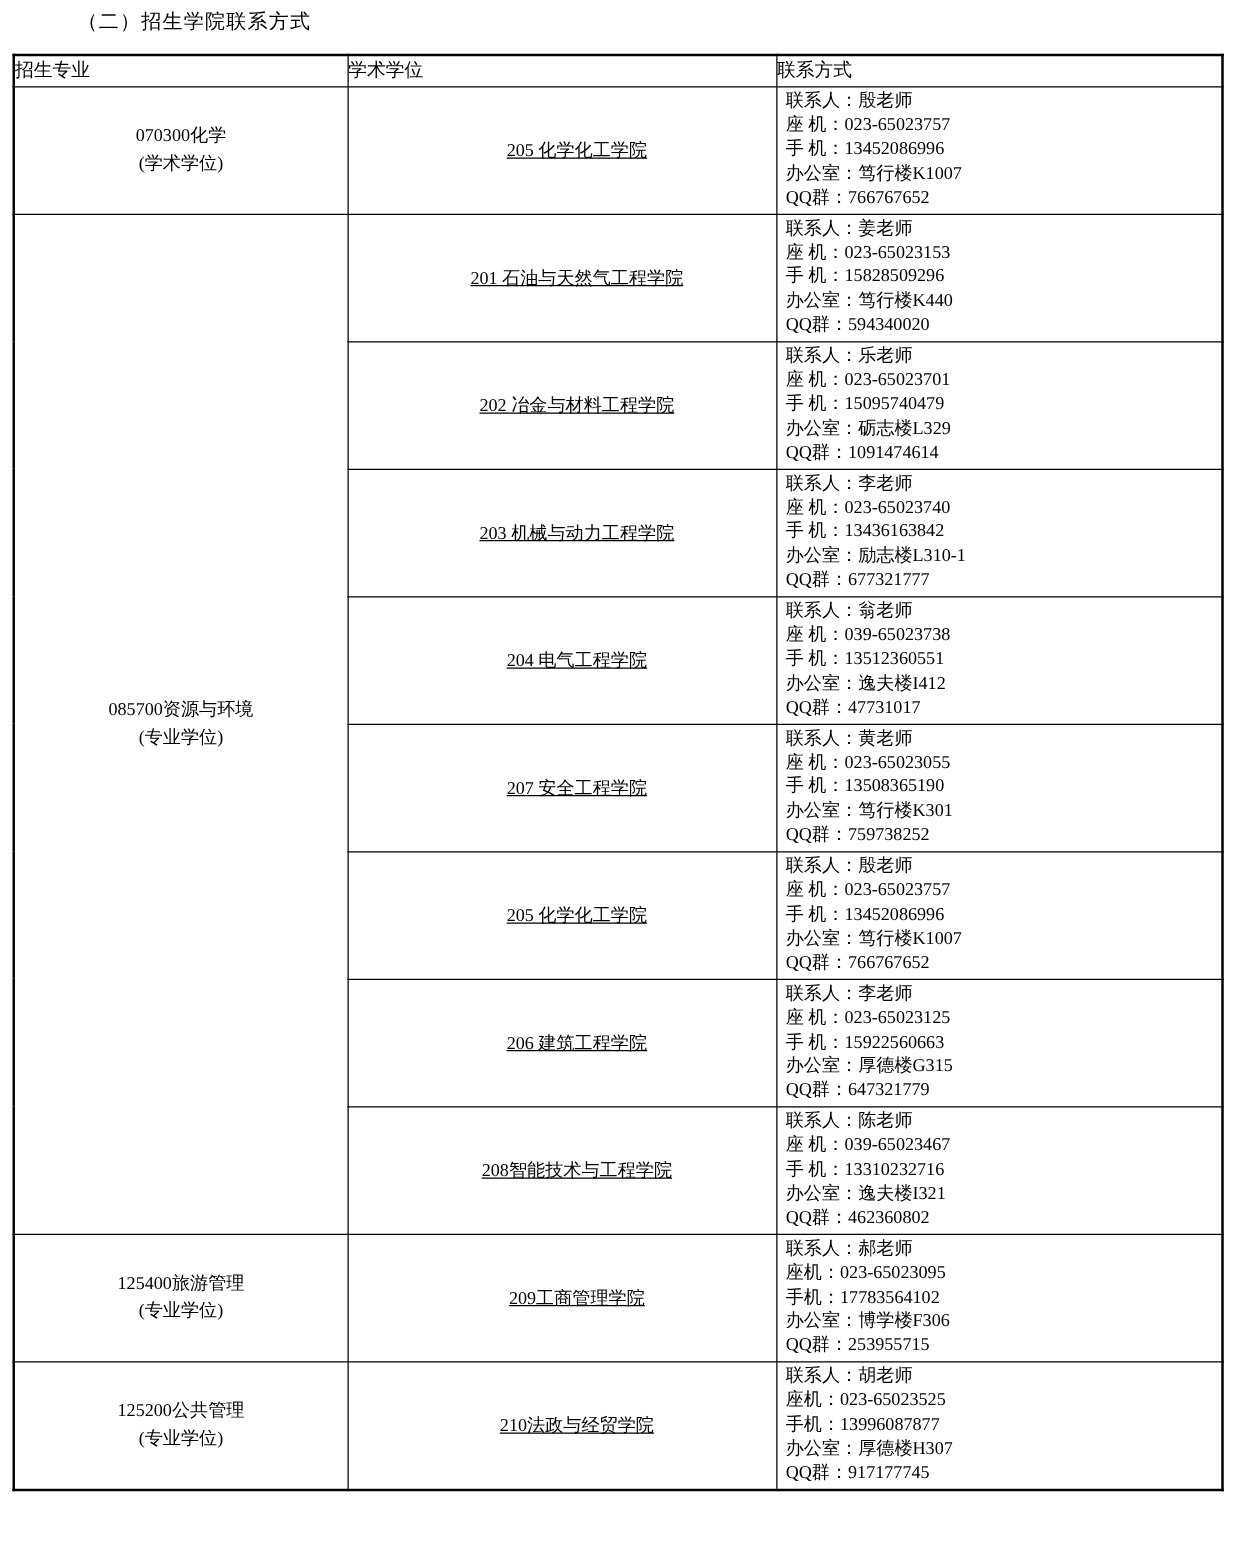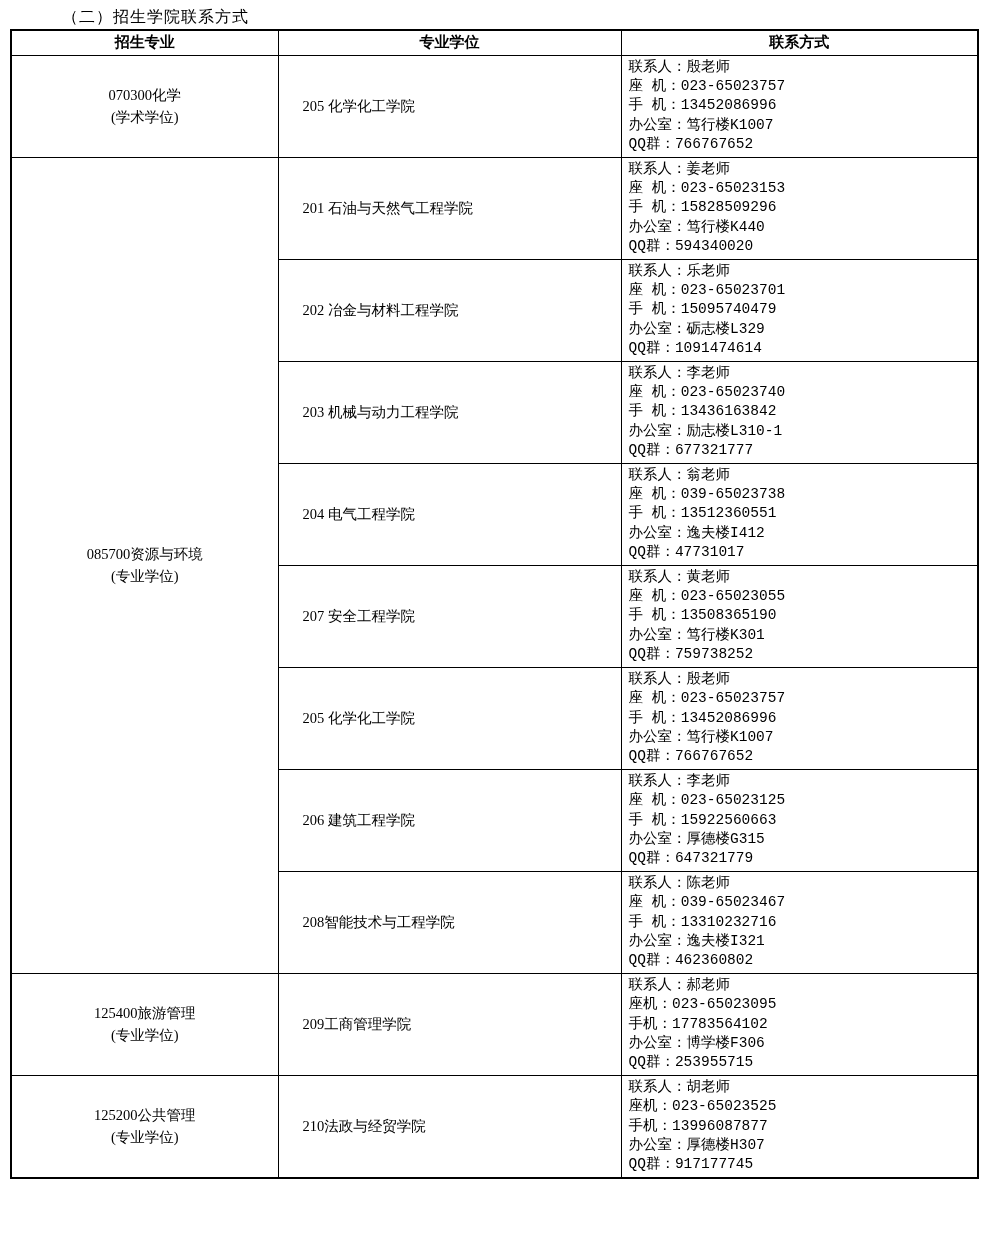--- a/index.html
+++ b/index.html
@@ -5,66 +5,66 @@
   * { margin: 0; padding: 0; box-sizing: border-box; }
   html, body {
     width: 990px;
     background: #ffffff;
     color: #000000;
     font-family: "Liberation Serif", "DejaVu Serif", serif;
   }
   body { height: 1242px; overflow: hidden; }
 
   .doc-title {
-    height: 29px;
+    height: 43px;
     padding: 7px 0 0 62px;
     font-size: 16px;
     letter-spacing: 1px;
   }
 
   table.contact-table {
     border-collapse: collapse;
     table-layout: fixed;
     margin-left: 10px;
     width: 967px;
     border: 2px solid #000000;
   }
   .contact-table th, .contact-table td {
     border: 1px solid #000000;
   }
   .contact-table thead th {
     height: 25px;
     font-size: 15px;
-    font-weight: bold;
-    text-align: center;
+    font-weight: normal;
+    text-align: left;
     vertical-align: middle;
   }
   .contact-table tbody td {
     height: 101px;
     font-size: 14.5px;
   }
   td.major-cell {
     text-align: center;
     vertical-align: middle;
     line-height: 22px;
     margin-top: 24px;
   }
   td.college-cell {
     vertical-align: middle;
-    text-align: left;
+    text-align: center;
     padding-left: 24px;
+    text-decoration: underline;
   }
   td.contact-cell {
     vertical-align: middle;
     padding: 2px 4px 2px 7px;
   }
   .contact-line {
     line-height: 19.4px;
     white-space: nowrap;
-    font-family: Liberation Mono, monospace;
   }
 
   .doc-footer {
     padding: 10px 0 0 48px;
     font-size: 17px;
     letter-spacing: 0.5px;
   }
 </style>
 </head>
 <body>
@@ -75,21 +75,21 @@
 
   <table class="contact-table">
     <colgroup>
       <col style="width:267px">
       <col style="width:343px">
       <col style="width:357px">
     </colgroup>
     <thead>
       <tr>
         <th>招生专业</th>
-        <th>专业学位</th>
+        <th>学术学位</th>
         <th>联系方式</th>
       </tr>
     </thead>
     <tbody id="table-body">
         <tr>
           <td class="major-cell" rowspan="1">
             <div>070300化学</div>
             <div>(学术学位)</div>
           </td>
           <td class="college-cell">205 化学化工学院</td>

